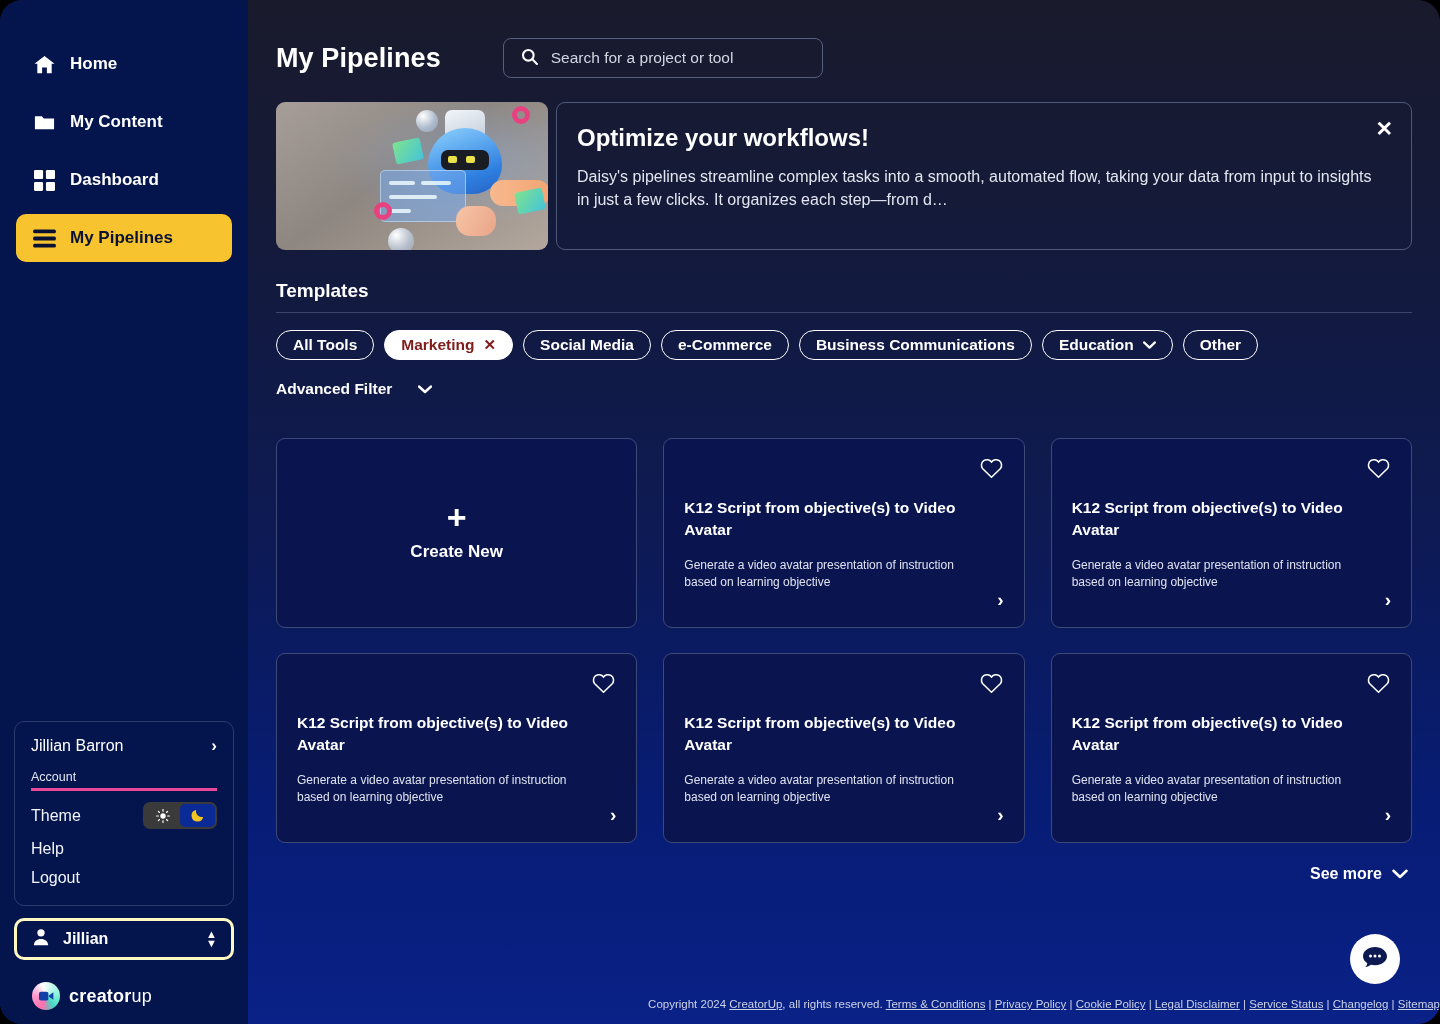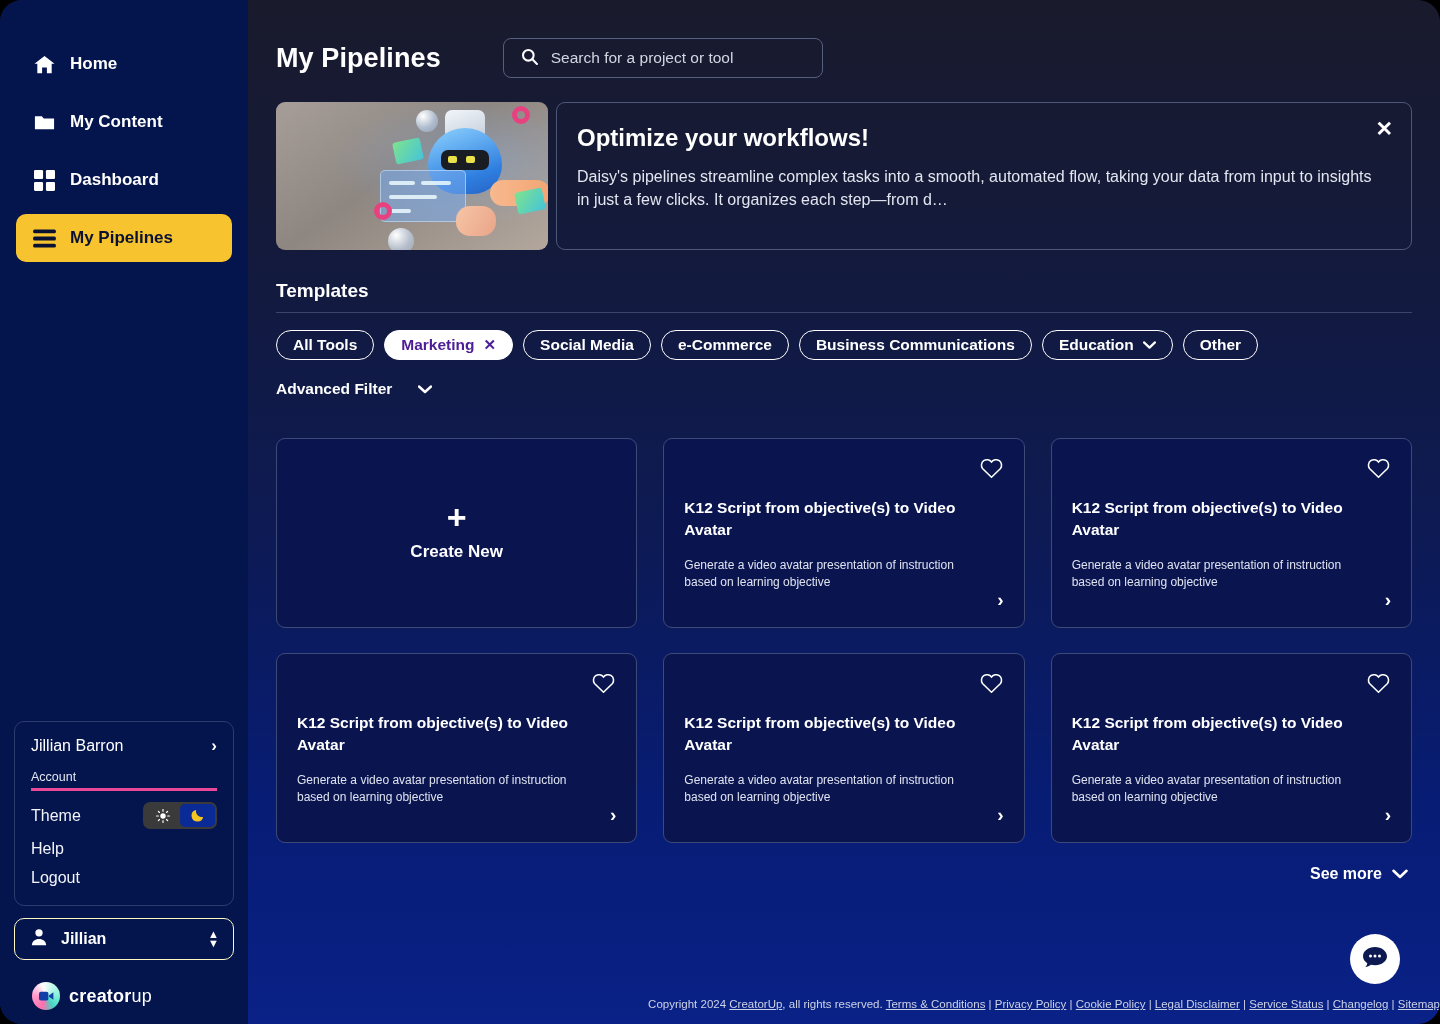--- a/index.html
+++ b/index.html
@@ -75,21 +75,21 @@
     color: #f2f4fa; font-size: 16px; margin-top: 11px; cursor: pointer;
   }
   .theme-toggle {
     width: 74px; height: 27px; border-radius: 7px; background: #3a3a3a;
     display: flex; align-items: center; padding: 2px; cursor: pointer;
   }
   .tt-half { width: 35px; height: 23px; border-radius: 5px; display: flex; align-items: center; justify-content: center; font-size: 14px; }
   .tt-half.sel { background: #0a2a96; }
 
   .user-select {
-    margin-top: 12px; height: 42px; border: 1px solid #fef9c3; border-radius: 10px;
+    margin-top: 12px; height: 42px; border: 3px solid #fef9c3; border-radius: 10px;
     display: flex; align-items: center; gap: 12px; padding: 0 14px; cursor: pointer;
   }
   .user-select .uname { color: #fff; font-size: 16px; font-weight: 700; flex: 1; }
   .stepper { color: #fff; font-size: 11px; line-height: 9px; text-align: center; }
 
   .cu-logo { display: flex; align-items: center; gap: 9px; margin: 22px 0 0 18px; }
   .cu-badge {
     width: 28px; height: 28px; border-radius: 50%;
     background: conic-gradient(from 200deg, #ff6fae, #ff9ac9, #ffffff 40%, #7ff0d8 70%, #44d6c2, #ff6fae);
     display: flex; align-items: center; justify-content: center;
@@ -163,21 +163,21 @@
 
   .section-title { color: #fff; font-size: 19px; font-weight: 700; padding: 30px 28px 0 28px; }
   .divider { height: 1px; background: #3b4568; margin: 10px 28px 0 28px; }
 
   .chips { display: flex; align-items: center; gap: 10px; padding: 17px 28px 0 28px; flex-wrap: wrap; }
   .chip {
     height: 30px; border: 1.5px solid #ffffff; border-radius: 17px;
     display: flex; align-items: center; gap: 9px; padding: 0 16px;
     color: #fff; font-size: 15.5px; font-weight: 700; cursor: pointer; white-space: nowrap;
   }
-  .chip.sel { background: #fff; color: #4c1d95; justify-content: space-between; }
+  .chip.sel { background: #fff; color: #7f1d1d; justify-content: space-between; }
   .chip .x { font-size: 15px; font-weight: 800; }
   .chip .cv { font-size: 12px; }
 
   .adv-filter {
     display: flex; align-items: flex-end; gap: 26px;
     color: #fff; font-size: 15.5px; font-weight: 700;
     padding: 20px 28px 0 28px; cursor: pointer; width: fit-content;
   }
 
   .grid {

